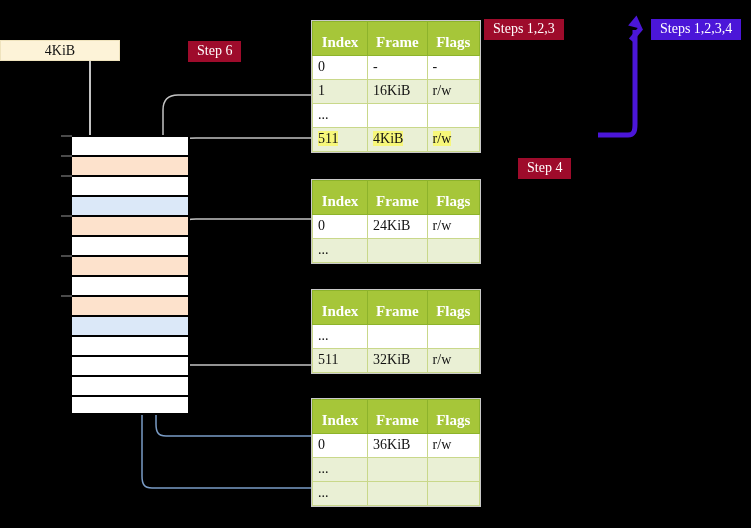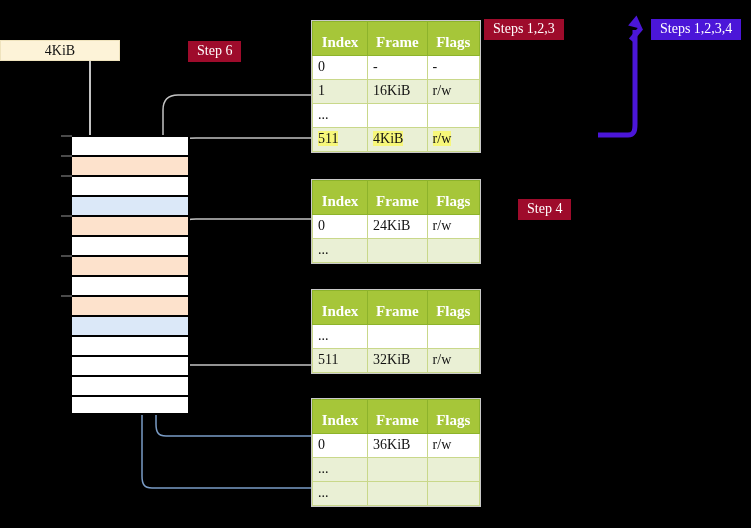--- a/index.html
+++ b/index.html
@@ -25,21 +25,21 @@
   .step-label{
     position:absolute;display:flex;align-items:center;justify-content:center;
     font-size:14px;line-height:1;padding:3px 9px 4px;box-sizing:border-box;
     color:#fff;white-space:nowrap;
   }
   .step-red{background:#9e0b2b;}
   .step-blue{background:#4b16d8;}
   #step0{left:188px;top:41px;}
   #steps123{left:484px;top:19px;}
   #steps1234{left:651px;top:19px;}
-  #step4{left:518px;top:158px;margin-top:41px;}
+  #step4{left:518px;top:158px;}
 
   
   #memgrid{position:absolute;left:70px;top:135px;width:120px;height:280px;}
   .mrow{position:absolute;left:0;width:120px;height:20px;box-sizing:border-box;
         border-top:2px solid #000;border-left:2px solid #000;border-right:2px solid #000;background:#fff;}
   .mrow.last{border-bottom:2px solid #000;}
   .mrow.orange{background:#fde2cc;}
   .mrow.blue{background:#dbe8f8;}
   .tick{position:absolute;width:11px;height:2px;background:#4a4a4a;left:-11px;}
 

